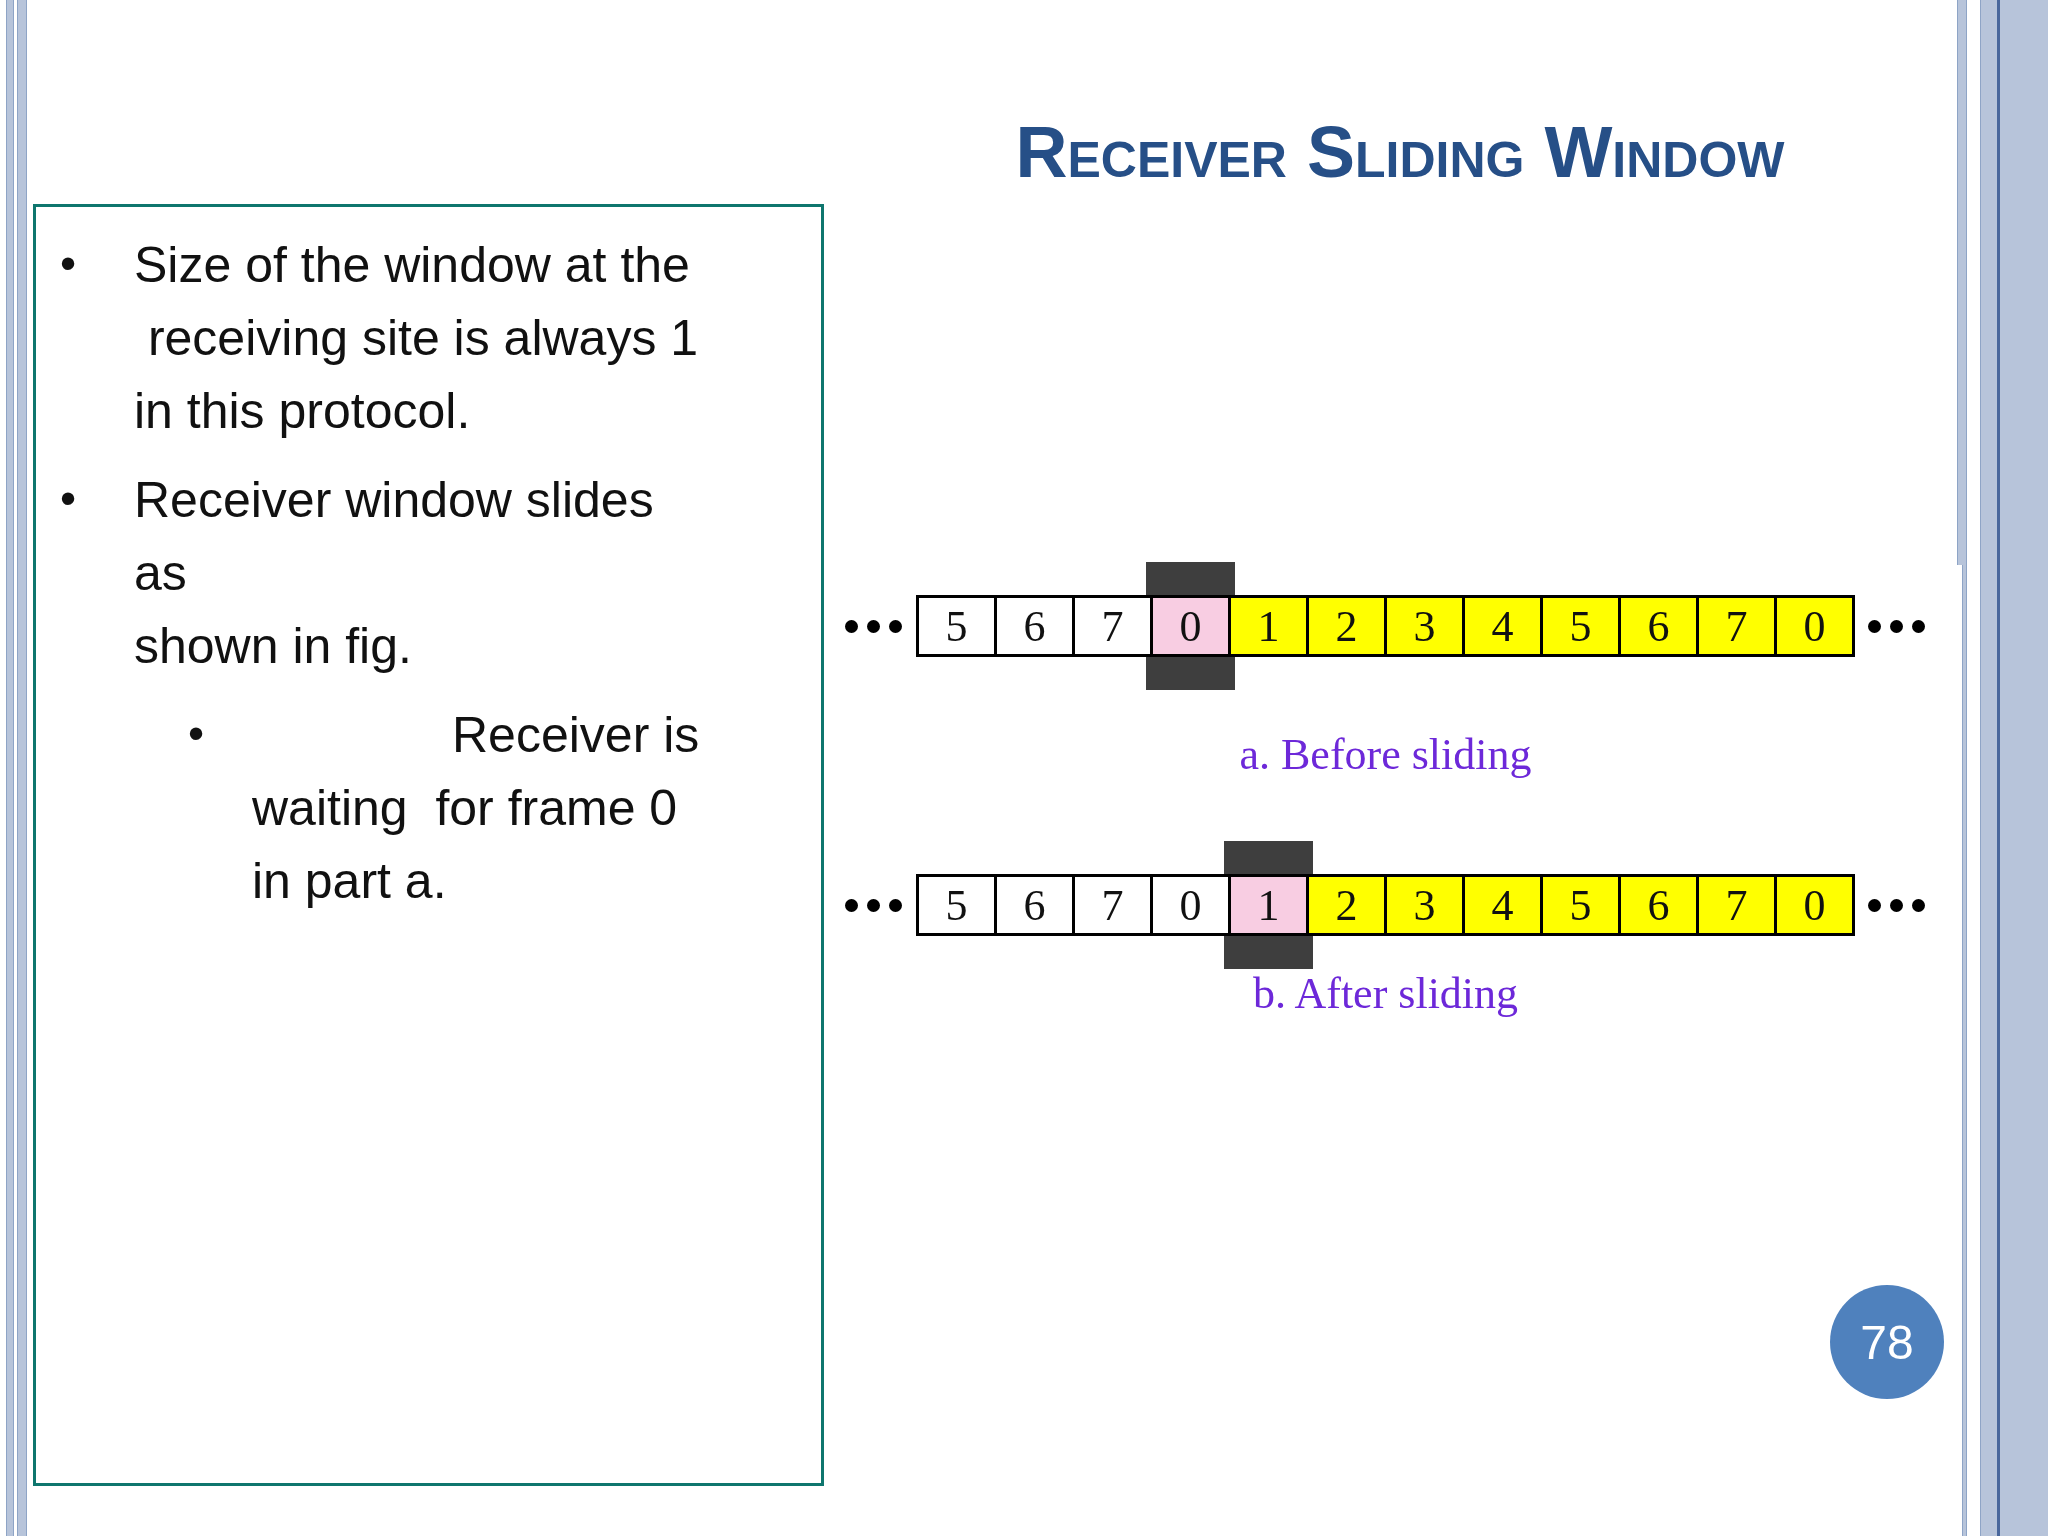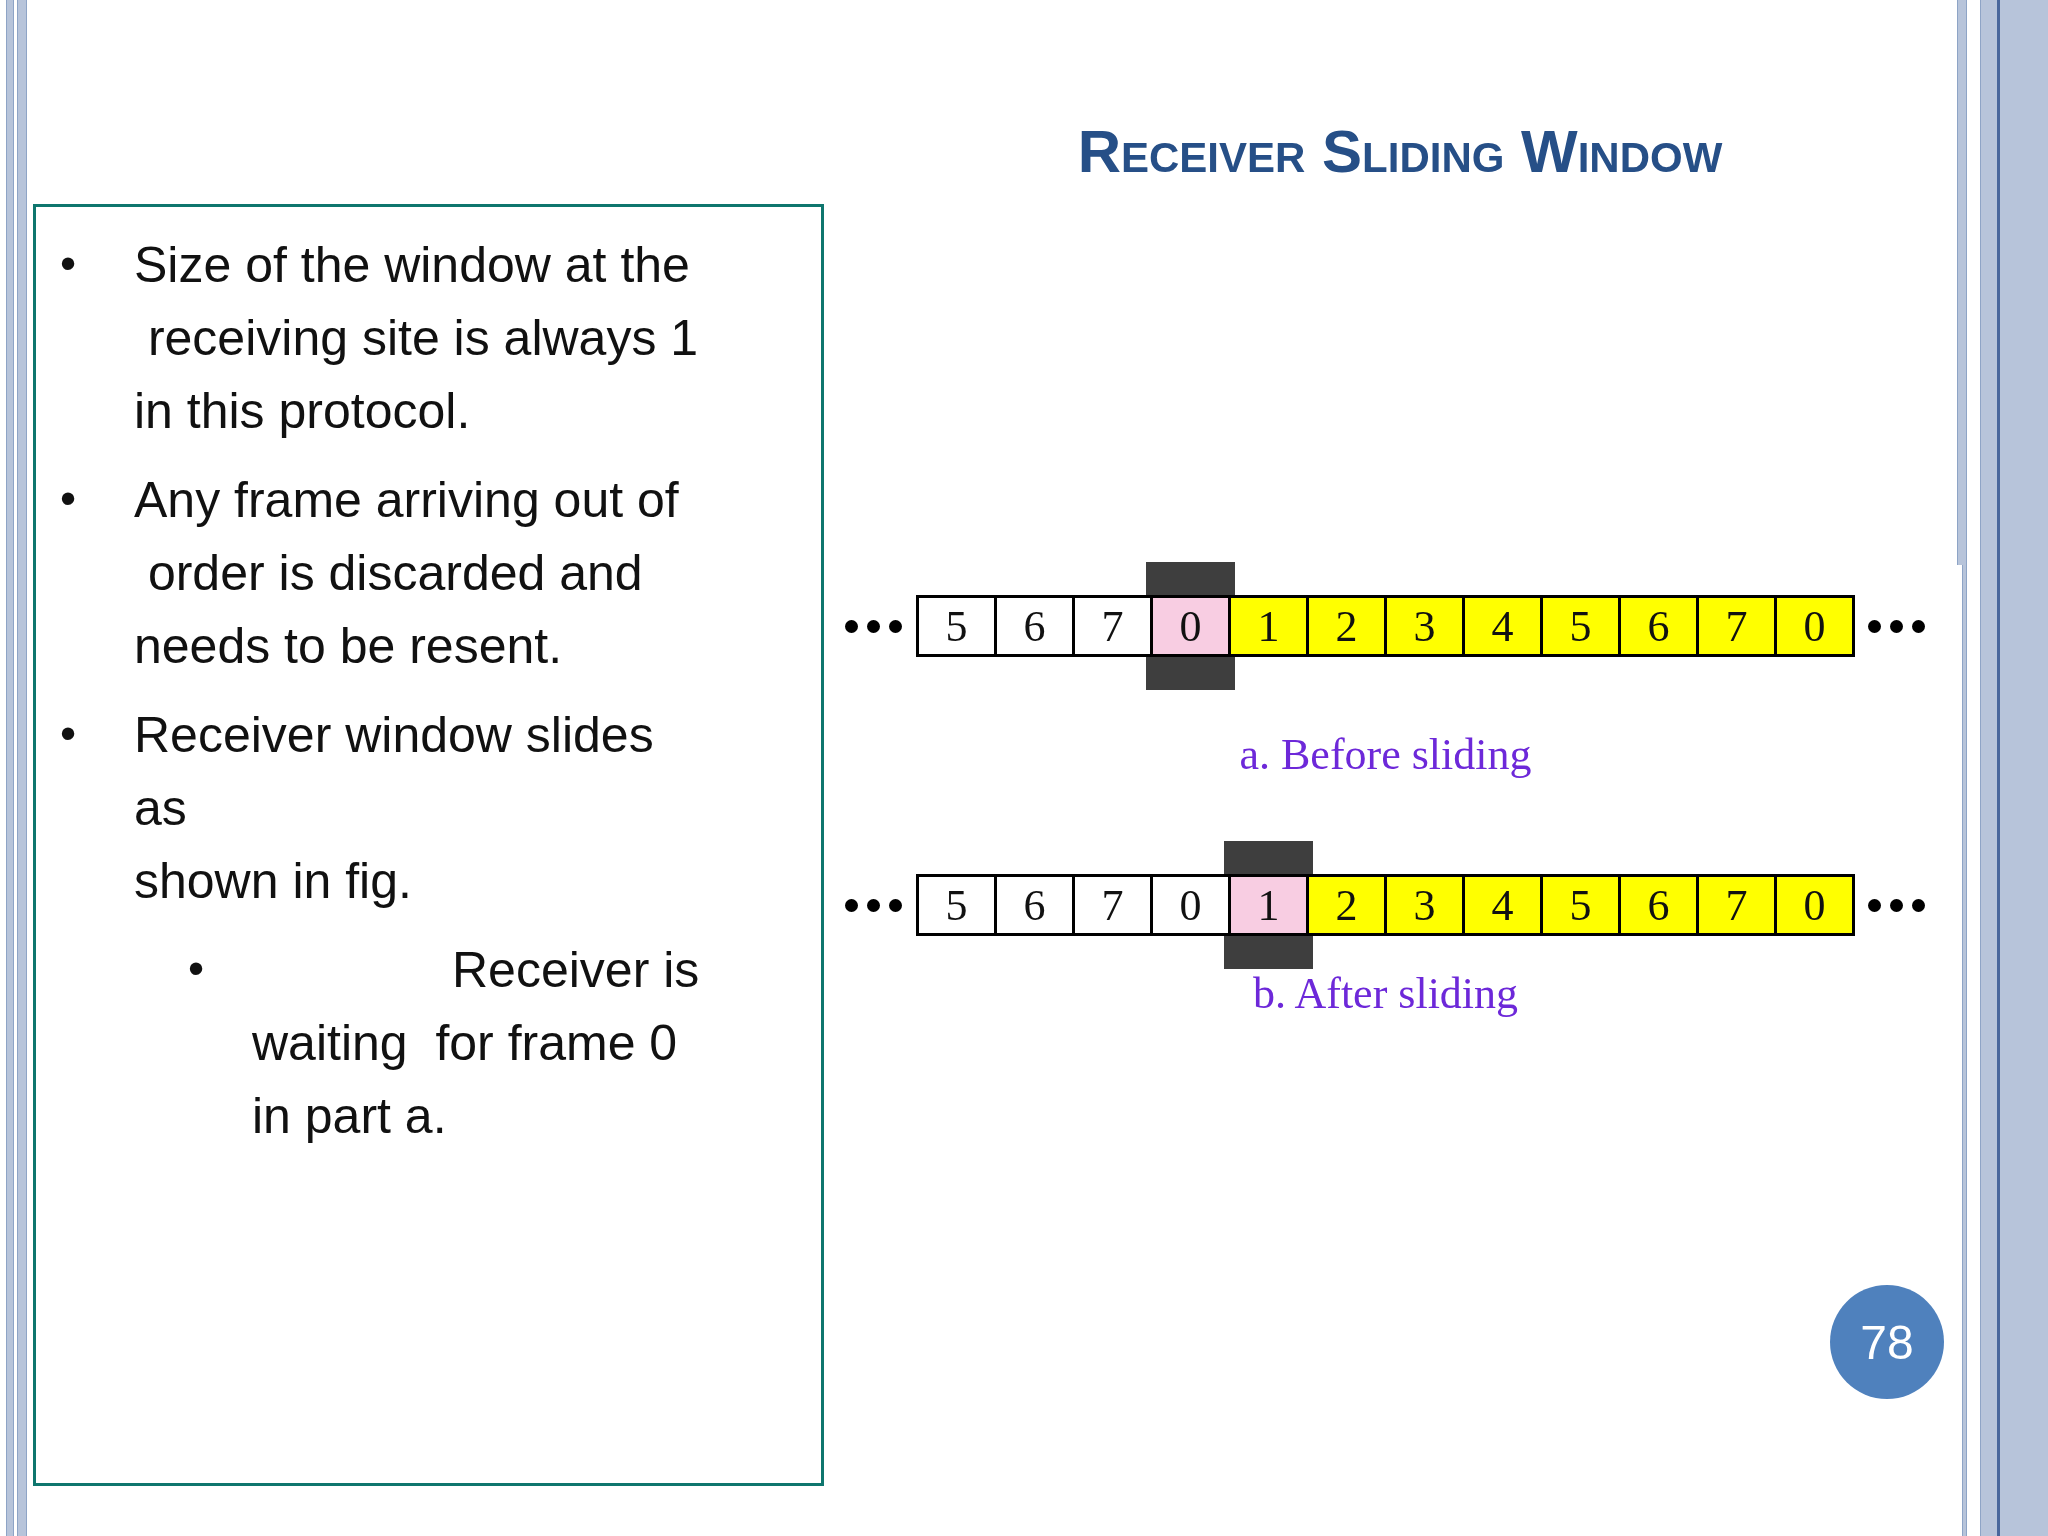--- a/index.html
+++ b/index.html
@@ -32,21 +32,21 @@
   .vbar.r1a{left:1957px;width:10px;top:0;height:565px;bottom:auto;}
   .vbar.r1b{left:1962px;width:5px;top:565px;}
   .rpanel{position:absolute;top:0;bottom:0;left:1980px;right:0;
           background:var(--sidebar-blue);border-left:1px solid var(--sidebar-edge);}
   .rpanel .line{position:absolute;top:0;bottom:0;left:16px;width:3px;background:var(--panel-line);}
 
   
   .slide-title{
     position:absolute;left:900px;top:112px;width:1000px;
     text-align:center;
-    font-size:60px;font-weight:bold;line-height:80px;
+    font-size:72px;font-weight:bold;line-height:80px;
     font-variant:small-caps;
     color:var(--title-blue);
     white-space:nowrap;
   }
 
   
   .notes-box{
     position:absolute;left:33px;top:204px;width:791px;height:1282px;
     border:3px solid #0f766e;background:#ffffff;
   }
@@ -124,23 +124,20 @@
   <div class="line"></div>
 </div>
 
 <div class="slide-title">Receiver Sliding Window</div>
 
 <div class="notes-box">
   <ul>
     <li>Size of the window at the
  receiving site is always 1
 in this protocol.</li>
-    <li>Any frame arriving out of
- order is discarded and
-needs to be resent.</li>
     <li>Receiver window slides
 as
 shown in fig.</li>
     <li class="sub">    Receiver is
 waiting  for frame 0
 in part a.</li>
   </ul>
 </div>
 
 <div class="diagram a">

